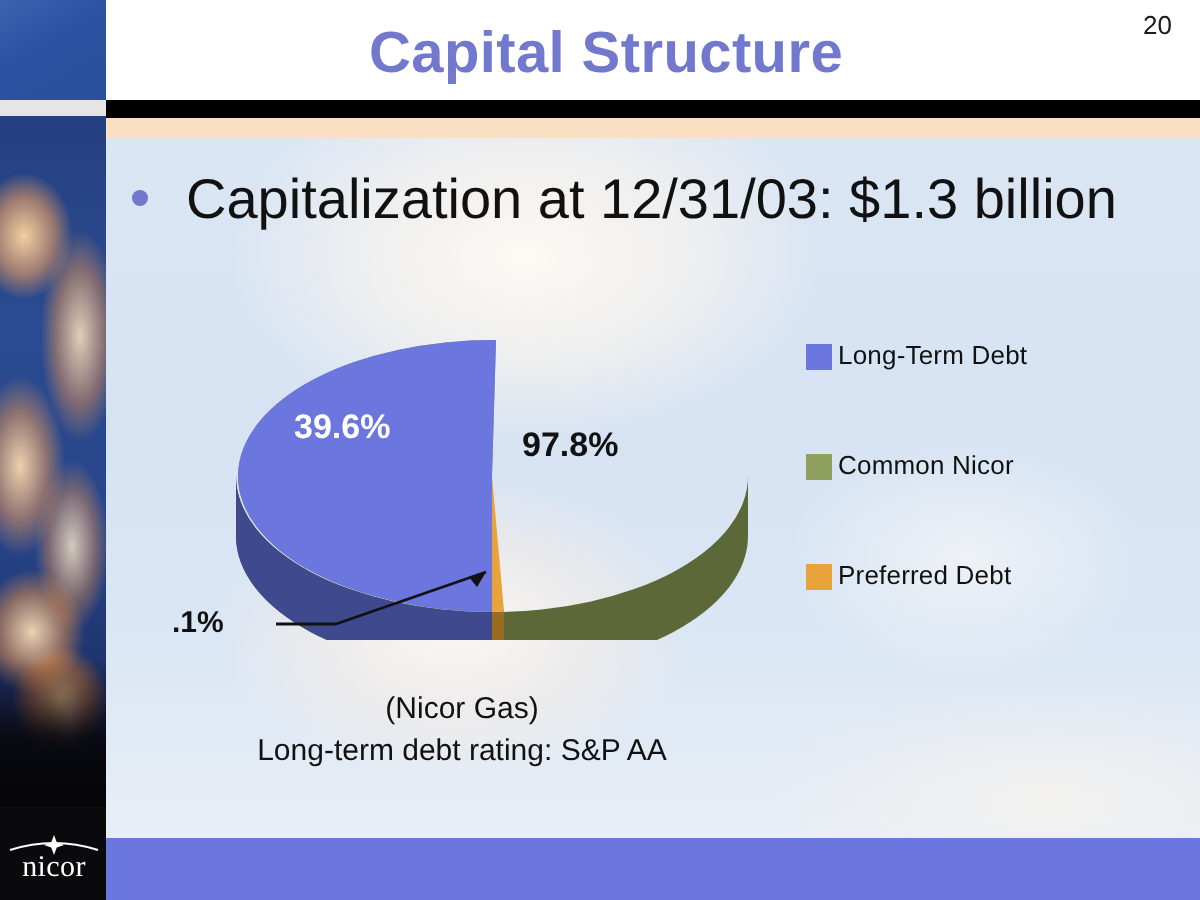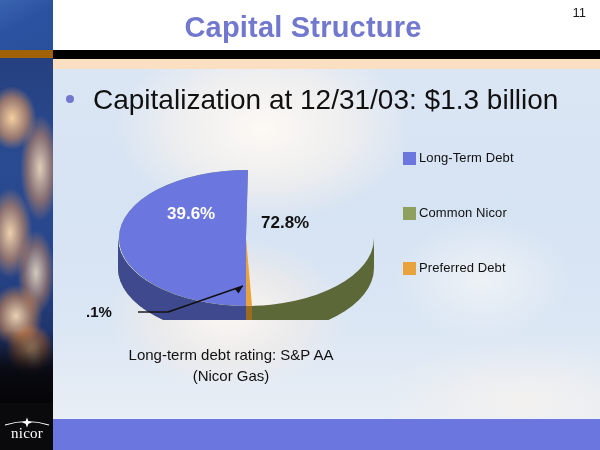--- a/index.html
+++ b/index.html
@@ -9,21 +9,21 @@
     background:#ffffff;
   }
   #slide{
     position:relative;width:600px;height:450px;overflow:hidden;
     background:#ffffff;
   }
 
   
   .left-col{
     position:absolute;left:0;top:0;width:53px;height:450px;
-    background:#a16207;overflow:hidden;
+    background:#e5e5e5;overflow:hidden;
   }
   .left-top-block{
     position:absolute;left:0;top:0;width:53px;height:50px;
     background:
       linear-gradient(150deg,#3a63b0 0%,#2a52a0 45%,#29509c 100%);
   }
   .flame-photo{
     position:absolute;left:0;top:58px;width:53px;height:345px;
     overflow:hidden;
     background:
@@ -106,32 +106,32 @@
   
   .chart-area{
     position:absolute;left:100px;top:140px;width:300px;height:180px;
   }
   .chart-area svg{display:block;}
 
   .slice-label{
     position:absolute;font-weight:bold;white-space:nowrap;
   }
   .label-ltd{
-    left:147px;top:204px;font-size:17px;color:#ffffff;margin-left:20px;
+    left:147px;top:204px;font-size:17px;color:#ffffff;
   }
   .label-ce{
     left:261px;top:213px;font-size:17px;color:#111111;
   }
   .label-ps{
     left:86px;top:303px;font-size:15px;color:#111111;font-weight:bold;
   }
 
   
   .legend{
-    position:absolute;left:403px;top:148px;width:190px;height:130px;
+    position:absolute;left:403px;top:168px;width:190px;height:130px;
   }
   .legend-item{
     position:absolute;left:0;height:14px;white-space:nowrap;
   }
   .legend-item.i0{top:3px;}
   .legend-item.i1{top:58px;}
   .legend-item.i2{top:113px;}
   .legend-swatch{
     position:absolute;left:0;top:1px;width:13px;height:13px;
   }
@@ -162,21 +162,21 @@
       <svg viewBox="0 0 50 26" width="50" height="26" aria-hidden="true">
         <path d="M3 9 Q25 2 47 9" stroke="#ffffff" stroke-width="1.1" fill="none"></path>
         <path d="M25 1.5 L26.4 5.2 L30 6.5 L26.4 7.8 L25 11.5 L23.6 7.8 L20 6.5 L23.6 5.2 Z" fill="#ffffff"></path>
         <text x="25" y="22" text-anchor="middle" font-family="'Liberation Serif', serif" font-size="15" fill="#ffffff" letter-spacing="0.2">nicor</text>
       </svg>
     </div>
   </div>
 
   <div class="title-band"></div>
   <div class="slide-title">Capital Structure</div>
-  <div class="page-number">11</div>
+  <div class="page-number">20</div>
 
   <div class="black-rule"></div>
   <div class="peach-strip"></div>
 
   <div class="body-bg"></div>
 
   <div class="bullet-row">
     <div class="bullet-dot"></div>
     <div class="bullet-text">Capitalization at 12/31/03:  $1.3 billion</div>
   </div>
@@ -205,38 +205,38 @@
 
       <g>
         <line x1="38" y1="172" x2="68" y2="172" stroke="#111111" stroke-width="1.4"></line>
         <line x1="68" y1="172" x2="143" y2="146" stroke="#111111" stroke-width="1.4"></line>
         <path d="M 143 146 L 134.5 148.5 L 138.5 153.5 Z" fill="#111111"></path>
       </g>
     </svg>
   </div>
 
   <div class="slice-label label-ltd">39.6%</div>
-  <div class="slice-label label-ce">72.8%</div>
+  <div class="slice-label label-ce">97.8%</div>
   <div class="slice-label label-ps">.1%</div>
 
   <div class="legend">
     <div class="legend-item i0">
       <span class="legend-swatch" style="background:#6b76de"></span>
       <span class="legend-label">Long-Term Debt</span>
     </div>
     <div class="legend-item i1">
       <span class="legend-swatch" style="background:#8fa05e"></span>
       <span class="legend-label">Common Nicor</span>
     </div>
     <div class="legend-item i2">
       <span class="legend-swatch" style="background:#e8a33d"></span>
       <span class="legend-label">Preferred Debt</span>
     </div>
   </div>
 
   <div class="footnote">
+    <div>(Nicor Gas)</div>
     <div>Long-term debt rating:  S&amp;P AA</div>
-    <div>(Nicor Gas)</div>
   </div>
 
   <div class="bottom-bar"></div>
 
 </div>
 
 </body></html>

